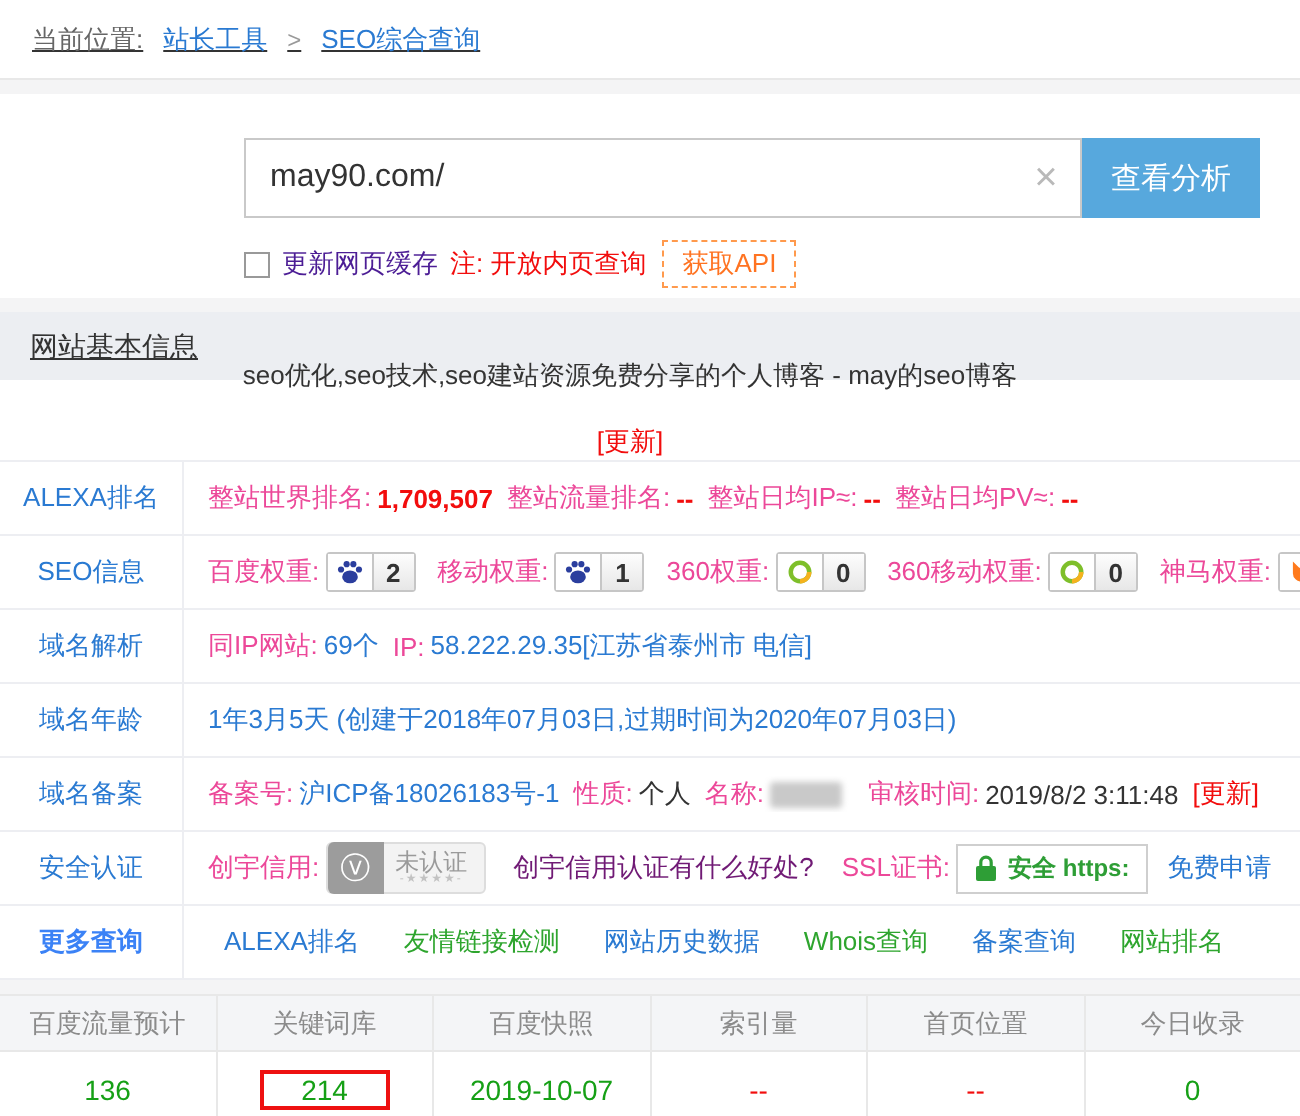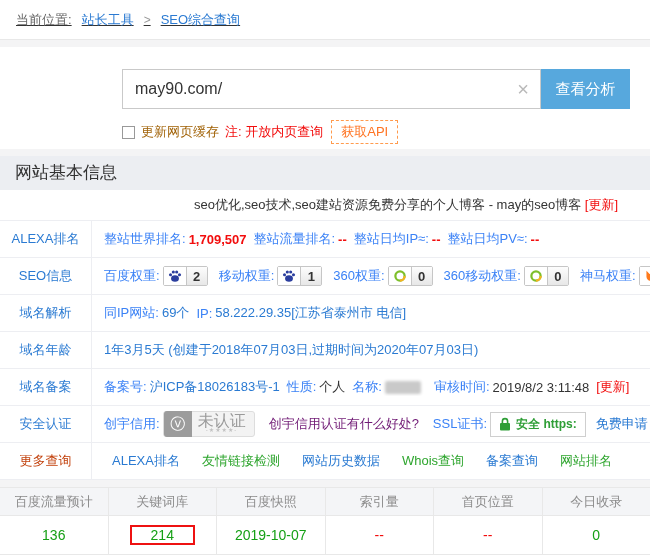--- a/index.html
+++ b/index.html
@@ -19,35 +19,35 @@
   .search-row { display:flex; }
   .search-box { width:419px; height:40px; border:1px solid #c9c9c9; display:flex;
     align-items:center; background:#fff; }
   .search-input { flex:1; border:none; outline:none; font-size:16px; color:#333;
     padding:0 0 0 12px; font-family:inherit; background:transparent; }
   .clear-x { width:34px; text-align:center; color:#b9b9b9; font-size:20px; cursor:pointer; }
   .go-btn { width:89px; height:40px; background:#57a8dd; color:#fff; border:none;
     font-size:15px; cursor:pointer; font-family:inherit; }
   .opt-row { display:flex; align-items:center; margin-top:11px; }
   .cbx { width:13px; height:13px; border:1px solid #999; background:#fff; margin-right:6px; cursor:pointer; }
-  .cbx-label { color:#a16207; }
+  .cbx-label { color:#4c1d95; }
   .note { color:#f20d0d; margin-left:6px; }
   .api-link { color:#ff7321; border:1px dashed #ff9a4d; padding:2px 9px; margin-left:8px; cursor:pointer; }
 
   
   .sec-head { height:34px; line-height:34px; background:#eceef2; padding-left:15px;
-    font-size:17px; color:#333; }
+    font-size:14px; color:#333;text-decoration:underline; }
 
   
   .trow { display:flex; align-items:center; border-bottom:1px solid #edeef2; height:37px; }
-  .trow-title { justify-content:flex-end; padding-right:32px; height:31px; }
+  .trow-title { justify-content:flex-end; padding-right:20px; height:41px;flex-direction:column; }
   .tlabel { width:92px; flex-shrink:0; align-self:stretch; display:flex; align-items:center;
     justify-content:center; color:#2a7ad2; border-right:1px solid #edeef2; }
   .tcontent { flex:1; display:flex; align-items:center; padding-left:12px; flex-wrap:nowrap; white-space:nowrap; overflow:hidden; }
-  .k { color:#3b82f6; margin-right:3px; }
+  .k { color:#ec4899; margin-right:3px; }
   .pair { margin-right:7px; display:inline-flex; align-items:center; }
   .red { color:#f20d0d; }
   .red-b { color:#f20d0d; font-weight:bold; }
   .blue { color:#2a7ad2; }
   .green-t { color:#2ea52e; }
   .dark { color:#333; }
   .lnk { cursor:pointer; text-decoration:none; }
 
   
   .wbadge { display:inline-flex; align-items:stretch; border:1px solid #c6c6c6; border-radius:2px;
@@ -56,21 +56,21 @@
   .wnum { width:21px; display:flex; align-items:center; justify-content:center;
     background:linear-gradient(#fdfdfd,#e7e7e7); border-left:1px solid #c6c6c6;
     font-weight:bold; color:#333; font-size:13px; }
 
   
   .cy-badge { display:inline-flex; align-items:center; border:1px solid #ddd; background:#f3f3f3;
     border-radius:3px; height:26px; padding-right:8px; margin-right:14px; cursor:pointer; }
   .cy-v { width:28px; height:26px; background:#9c9c9c; border-radius:3px 0 0 3px; color:#fff;
     display:flex; align-items:center; justify-content:center; font-size:15px; }
   .cy-txt { display:flex; flex-direction:column; align-items:center; margin-left:6px; }
-  .cy-txt .t { color:#9a9a9a; font-size:16px; line-height:12px; }
+  .cy-txt .t { color:#9a9a9a; font-size:12px; line-height:12px; }
   .cy-txt .s { color:#c2c2c2; font-size:6px; line-height:7px; letter-spacing:1px; }
 
   
   .ssl-badge { display:inline-flex; align-items:center; border:1px solid #cfcfcf; background:#fff;
     padding:3px 8px; margin-right:10px; cursor:pointer; }
   .ssl-badge .txt { color:#2e9e36; font-size:12px; font-weight:bold; margin-left:5px; }
 
   .maroon { color:#701a75; }
   .blurred { display:inline-block; width:36px; height:13px; background:#c9c9c9;
     filter:blur(1.5px); border-radius:2px; margin-right:6px; }
@@ -279,21 +279,21 @@
           <rect x="1" y="6" width="10" height="7.5" rx="1" fill="#2e9e36"></rect>
           <path d="M3.4 6 V4.2 a2.6 2.6 0 0 1 5.2 0 V6" stroke="#2e9e36" stroke-width="1.6" fill="none"></path>
         </svg>
       <span class="txt">安全 https:</span>
     </span>
     <a class="blue lnk">免费申请</a>
   </div>
 </div>
 
 <div class="trow">
-  <div class="tlabel" style="color:#c2410c;">更多查询</div>
+  <div class="tlabel" style="color:#3b82f6;font-weight:bold;">更多查询</div>
   <div class="tcontent" style="padding-left:20px;">
     <a class="blue lnk more-link">ALEXA排名</a>
     <a class="green-t lnk more-link">友情链接检测</a>
     <a class="blue lnk more-link">网站历史数据</a>
     <a class="green-t lnk more-link">Whois查询</a>
     <a class="blue lnk more-link">备案查询</a>
     <a class="green-t lnk more-link">网站排名</a>
   </div>
 </div>
 

